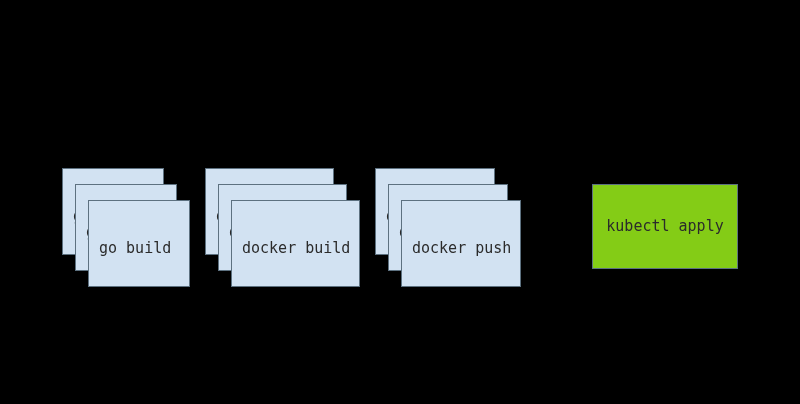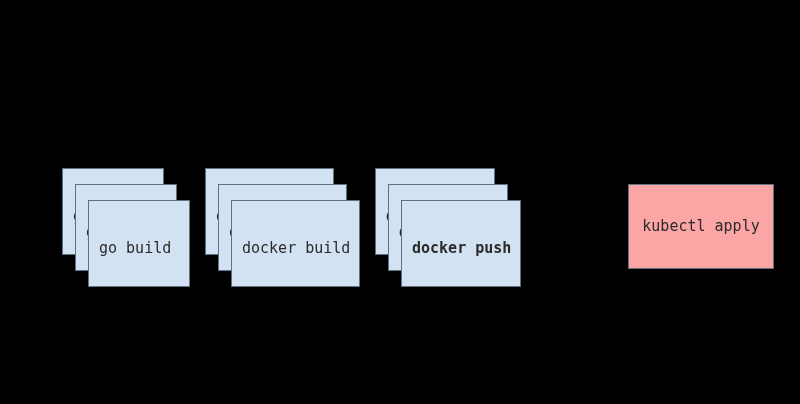--- a/index.html
+++ b/index.html
@@ -18,26 +18,25 @@
     position: relative;
     width: 800px;
     height: 404px;
     background: #000000;
   }
 
   
   .node {
     position: absolute;
     box-sizing: border-box;
-    background: #fca5a5;
+    background: #84cc16;
     border: 1px solid #5d7180;
     display: flex;
     align-items: center;
     justify-content: center;
-    margin-left: 36px;
   }
 
   .node-label {
     font-family: "DejaVu Sans Mono", "Liberation Mono", monospace;
     font-size: 15px;
     color: #2b2b2b;
     white-space: pre;
     letter-spacing: 0px;
     line-height: 1;
   }
@@ -123,21 +122,21 @@
     </div>
 
     <div class="card front" style="width:129px;">
       <span class="card-text">docker build</span>
     </div>
   </div>
 
   <div class="arrow" style="left:360px; top:224px; width:30px;"></div>
   <div class="arrow" style="left:360px; top:240px; width:30px;"></div>
 
-  <div class="stack" style="left:375px; top:168px; width:164px; height:119px;font-weight:bold;">
+  <div class="stack" style="left:375px; top:168px; width:164px; height:119px;">
 
     <div class="card back-2" style="width:120px;">
       <span class="card-text">docker push</span>
     </div>
 
     <div class="card back-1" style="width:120px;">
       <span class="card-text">docker push</span>
     </div>
 
     <div class="card front" style="width:120px;">

